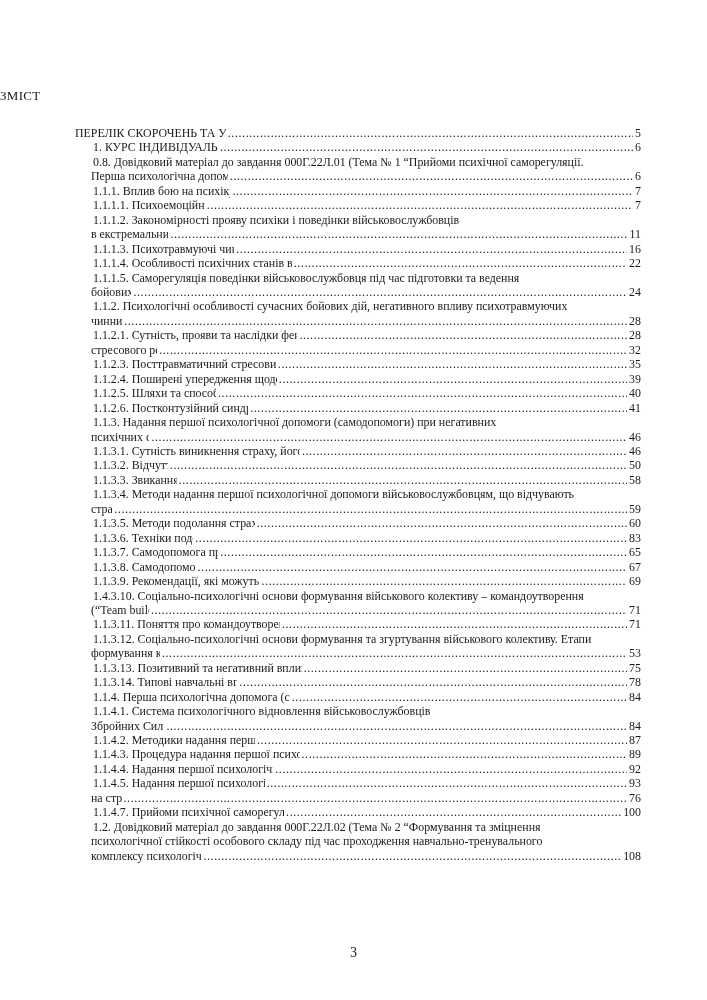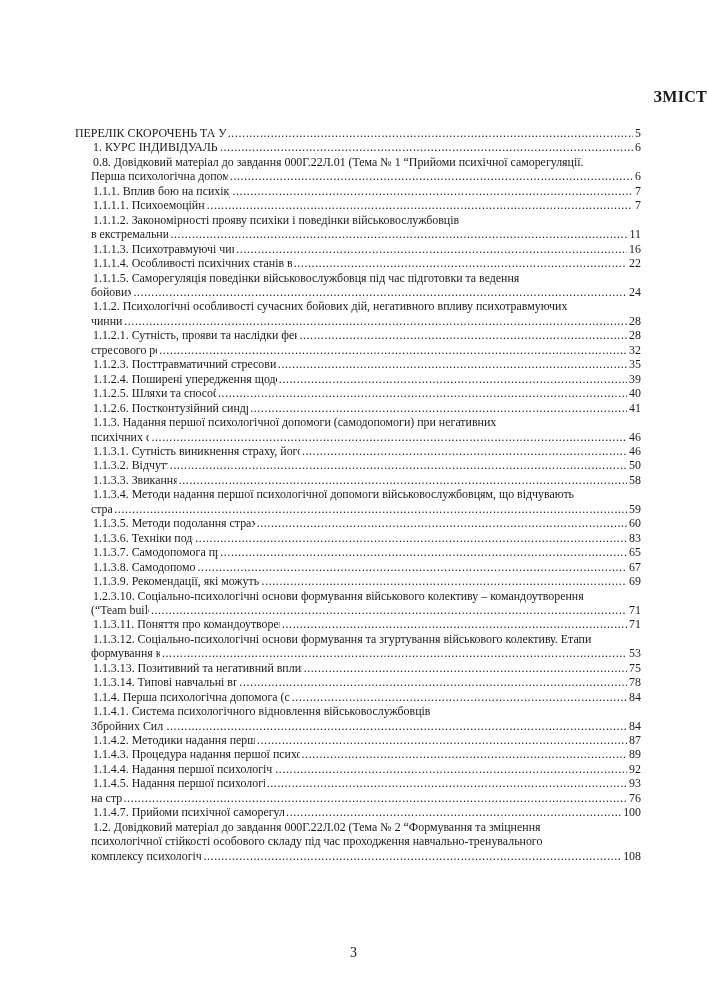--- a/index.html
+++ b/index.html
@@ -3,21 +3,21 @@
 <meta charset="utf-8">
 <style>
   html, body { margin: 0; padding: 0; background: #ffffff; }
   body {
     width: 707px; height: 1000px; position: relative; overflow: hidden;
     font-family: "Liberation Serif", "DejaVu Serif", serif;
     color: #1a1a1a;
   }
   .title {
     position: absolute; left: 0; right: 0; top: 88px;
-    text-align: right; font-weight: bold; font-size: 16px; letter-spacing: 0.3px;
+    text-align: left; font-weight: normal; font-size: 13px; letter-spacing: 0.3px;
   }
   .toc {
     position: absolute; left: 75px; top: 126px; width: 566px;
     font-size: 11.9px; line-height: 14.45px;
   }
   .entry { position: relative; }
   .line {
     display: flex; align-items: baseline; white-space: nowrap;
   }
   .entry.lvl1 .line.first, .entry.lvl1 .line.pre { padding-left: 18px; }
@@ -237,21 +237,21 @@
     </div>
     <div class="entry lvl1 single">
       <div class="line last">
         <span class="text">1.1.3.9. Рекомендації, які можуть допомогти вам вгамувати страхи.</span>
         <span class="leader"></span>
         <span class="page">69</span>
       </div>
     </div>
     <div class="entry lvl1">
       <div class="line first">
-        <span class="text">1.2.3.10. Соціально-психологічні основи формування військового колективу – командоутворення</span>
+        <span class="text">1.4.3.10. Соціально-психологічні основи формування військового колективу – командоутворення</span>
       </div>
       <div class="line last">
         <span class="text">(“Team building”).</span>
         <span class="leader"></span>
         <span class="page">71</span>
       </div>
     </div>
     <div class="entry lvl1 single">
       <div class="line last">
         <span class="text">1.1.3.11. Поняття про командоутворення. Історичні джерела командоутворення.</span>

